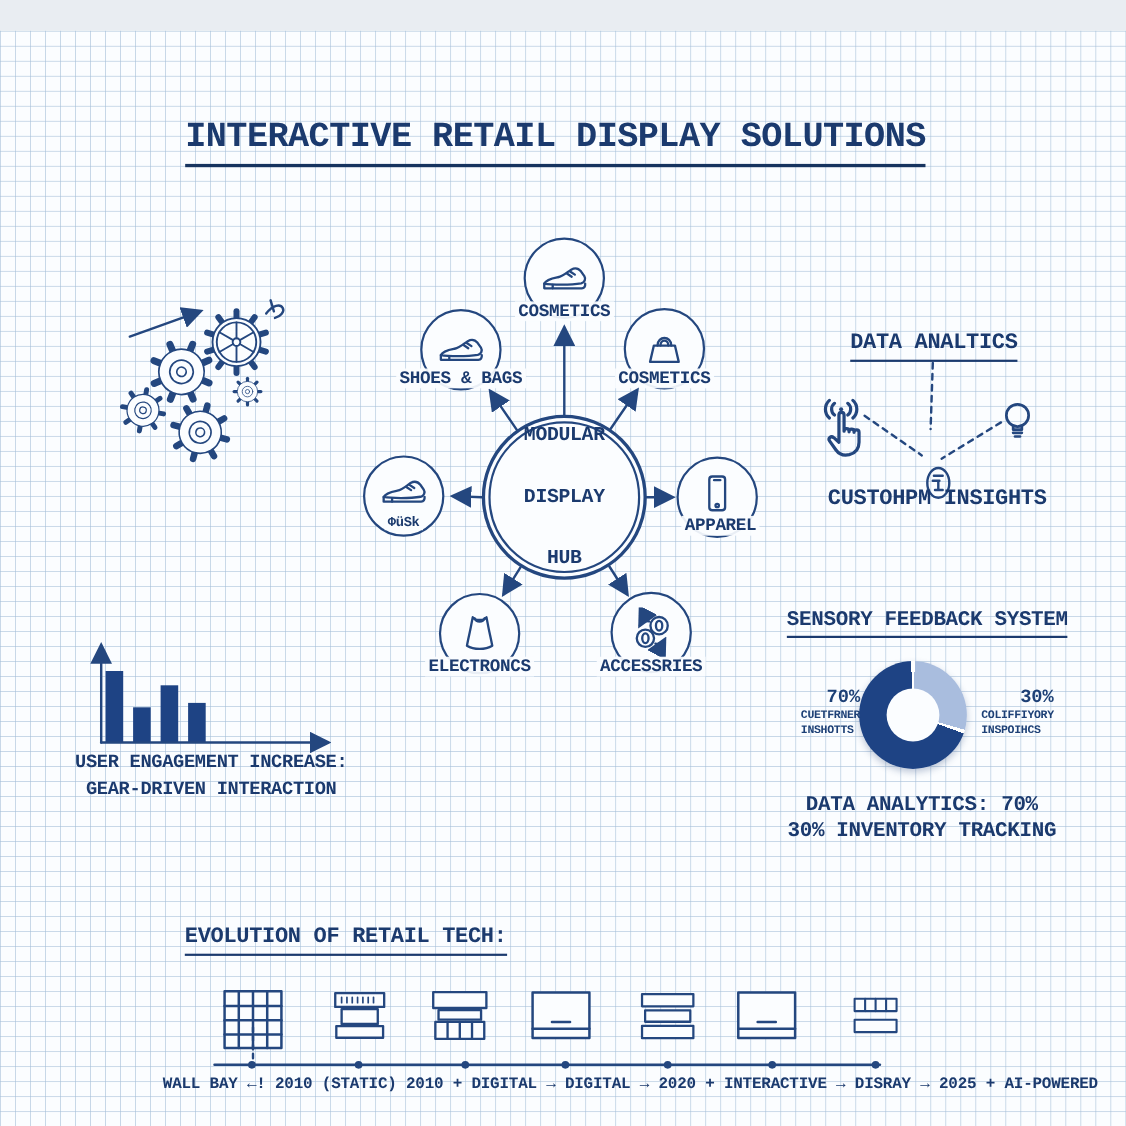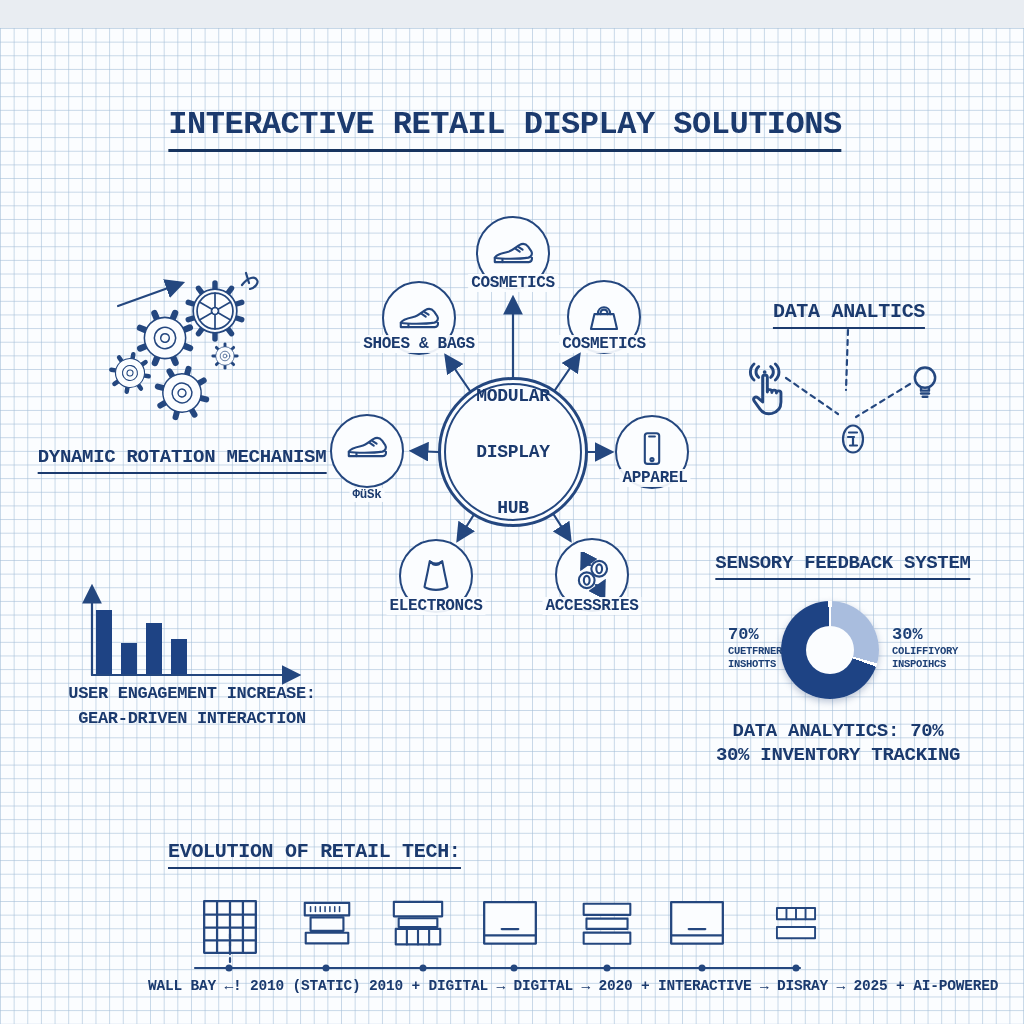--- a/index.html
+++ b/index.html
@@ -20,21 +20,21 @@
     background:#fbfdff;box-sizing:border-box;display:flex;align-items:center;justify-content:center;}
   .hub-outer{position:absolute;width:150px;height:150px;border:3px solid #24477f;border-radius:50%;
     background:#fbfdff;box-sizing:border-box;}
   .hub-inner{position:absolute;left:3px;top:3px;width:138px;height:138px;border:2px solid #24477f;
     border-radius:50%;box-sizing:border-box;display:flex;flex-direction:column;align-items:center;justify-content:space-between;}
   .hub-line{font-weight:bold;font-size:18px;line-height:1.25;color:#1b3a6e;letter-spacing:-0.3px;}
   .sat-label{position:absolute;transform:translateX(-50%);font-weight:bold;font-size:16px;color:#1b3a6e;
     letter-spacing:-0.3px;white-space:nowrap;background:rgba(251,253,255,.92);padding:0 3px;}
   .tiny-label{font-size:12.5px;}
   .side-label{line-height:1.25;}
-  .side-label .pct{font-size:17px;font-weight:bold;}
+  .side-label .pct{font-size:17px;font-weight:bold;text-align:right;}
   .side-label .small{font-size:10.5px;font-weight:bold;letter-spacing:-0.3px;}
   .donut{border-radius:50%;box-shadow:0 3px 7px rgba(27,58,110,.28);}
   .donut-hole{border-radius:50%;background:#fbfdff;}
   .cap{font-weight:bold;color:#1b3a6e;letter-spacing:-0.3px;white-space:nowrap;}
   .patent{font-size:16px;font-weight:600;color:#2c4d86;letter-spacing:-0.2px;white-space:nowrap;}
   svg.iconsvg{display:block;}
 </style>
 </head>
 <body>
 
@@ -142,21 +142,20 @@
 
   <svg class="abs iconsvg" style="left:70px;top:225px" width="250" height="200" viewBox="0 0 250 200">
     <line class="ink" x1="48" y1="53" x2="112" y2="30" stroke-width="2.6" marker-end="url(#ah)"></line>
     <path class="ink" d="M172 32 c6 -8 13 -9 15 -5 c2 3 -2 8 -7 9 M176 20 l3 10" stroke-width="2"></path>
     <use href="#i-gear-spoked" x="-44" y="-44" width="88" height="88" transform="translate(145,58) scale(0.78)"></use>
     <use href="#i-gear" x="-44" y="-44" width="88" height="88" transform="translate(95,85) scale(0.71) rotate(22)"></use>
     <use href="#i-gear" x="-44" y="-44" width="88" height="88" transform="translate(60,120) scale(0.50) rotate(10)"></use>
     <use href="#i-gear" x="-44" y="-44" width="88" height="88" transform="translate(155,103) scale(0.32)"></use>
     <use href="#i-gear" x="-44" y="-44" width="88" height="88" transform="translate(112,140) scale(0.66) rotate(15)"></use>
   </svg>
-  <div class="abs ctr hd ul" style="left:182px;top:418px;font-size:19px">DYNAMIC ROTATION MECHANISM</div>
 
   <div class="circle" style="left:476px;top:188px">
     <svg class="iconsvg" width="46" height="46">
         <use href="#i-shoe"></use>
       </svg>
   </div>
   <div class="sat-label" style="left:513px;top:246px">COSMETICS</div>
 
   <div class="circle" style="left:382px;top:253px">
     <svg class="iconsvg" width="46" height="46">
@@ -170,21 +169,21 @@
         <use href="#i-handbag"></use>
       </svg>
   </div>
   <div class="sat-label" style="left:604px;top:307px">COSMETICS</div>
 
   <div class="circle" style="left:330px;top:386px">
     <svg class="iconsvg" width="46" height="46" style="margin-top:-8px">
         <use href="#i-shoe"></use>
       </svg>
   </div>
-  <div class="sat-label tiny-label" style="left:367px;top:460px">ΦüSk</div>
+  <div class="sat-label tiny-label" style="left:367px;top:440px">ΦüSk</div>
 
   <div class="circle" style="left:615px;top:387px">
     <svg class="iconsvg" width="46" height="46" style="margin-top:-6px">
         <use href="#i-phone"></use>
       </svg>
   </div>
   <div class="sat-label" style="left:655px;top:441px">APPAREL</div>
 
   <div class="circle" style="left:399px;top:511px">
     <svg class="iconsvg" width="46" height="46">
@@ -230,20 +229,21 @@
   </svg>
   <svg class="abs iconsvg" style="left:742px;top:328px" width="64" height="64">
       <use href="#i-hand"></use>
     </svg>
   <svg class="abs iconsvg" style="left:829px;top:384px" width="48" height="54">
       <use href="#i-speaker"></use>
     </svg>
   <svg class="abs iconsvg" style="left:898px;top:330px" width="54" height="54">
       <use href="#i-bulb"></use>
     </svg>
+  <div class="abs ctr hd" style="left:852px;top:414px;font-size:20px">CUSTOHPM INSIGHTS</div>
 
   <div class="abs ctr hd ul" style="left:843px;top:524px;font-size:19px">SENSORY FEEDBACK SYSTEM</div>
   <div class="abs donut" style="left: 781px; top: 573px; width: 98px; height: 98px; background: conic-gradient(rgb(255, 255, 255) 0deg, rgb(255, 255, 255) 2deg, rgb(169, 189, 222) 2deg, rgb(169, 189, 222) 106deg, rgb(255, 255, 255) 106deg, rgb(255, 255, 255) 110deg, rgb(30, 67, 132) 110deg, rgb(30, 67, 132) 358deg, rgb(255, 255, 255) 358deg, rgb(255, 255, 255) 360deg);"></div>
   <div class="abs donut-hole" style="left:806px;top:598px;width:48px;height:48px"></div>
   <div class="abs side-label" style="left:728px;top:596px">
     <div class="pct">70%</div>
     <div class="small">CUETFRNER</div>
     <div class="small">INSHOTTS</div>
   </div>
   <div class="abs side-label" style="left:892px;top:596px">

